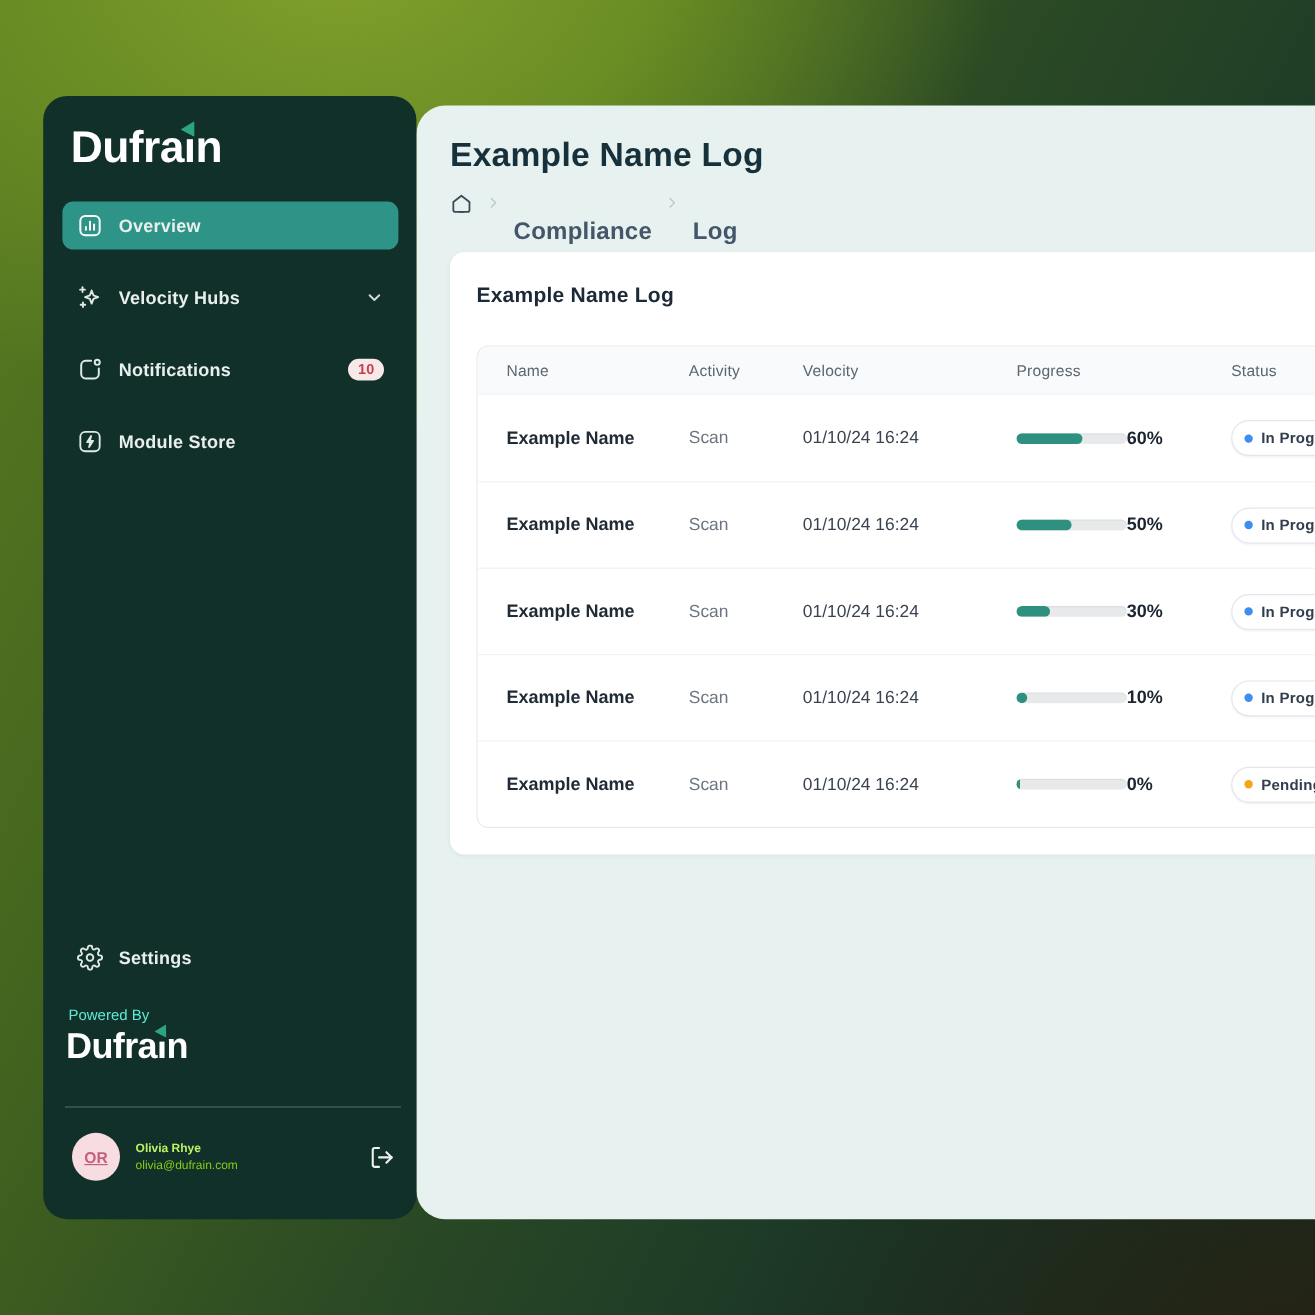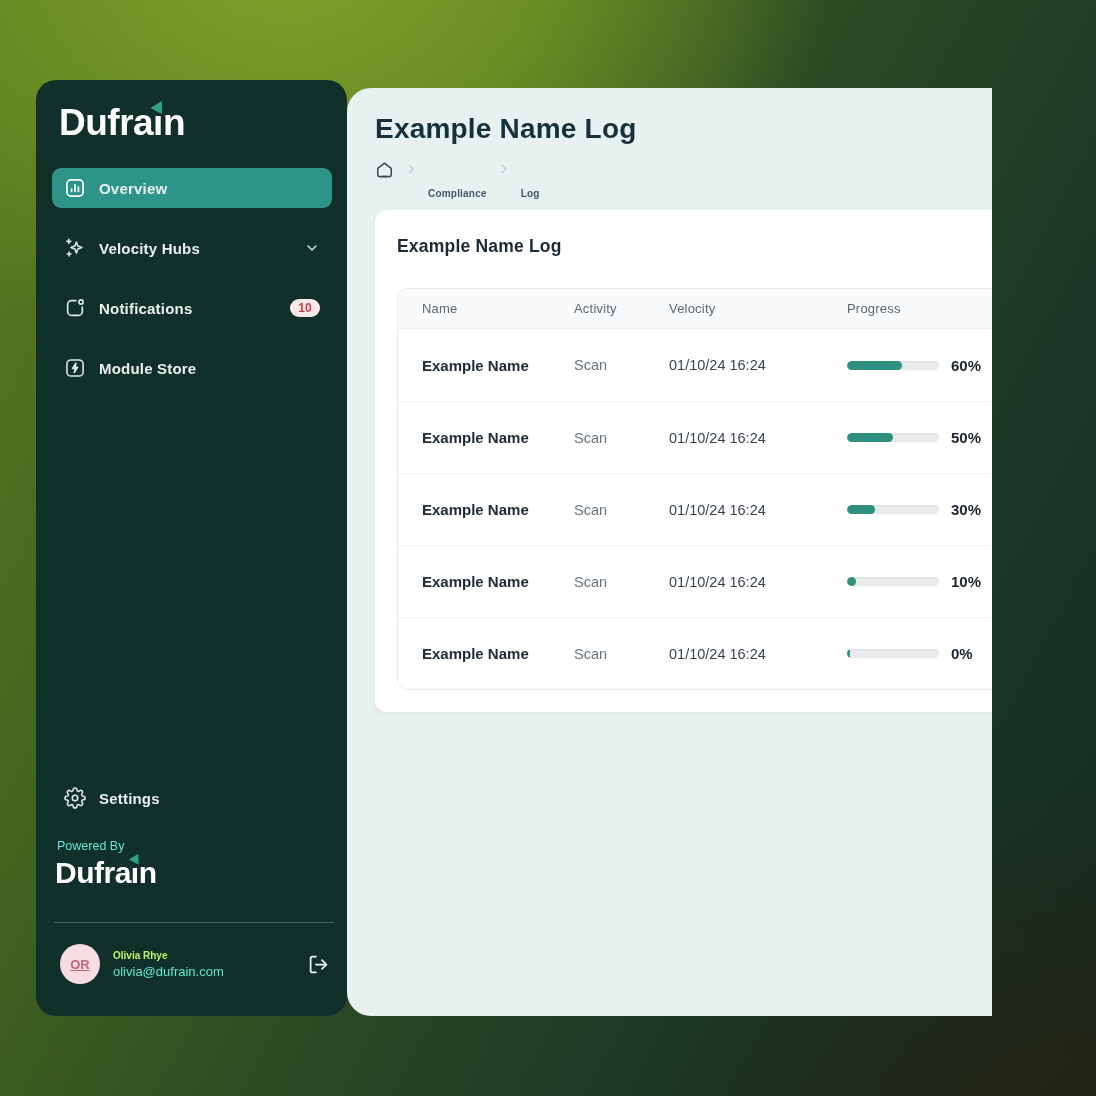--- a/index.html
+++ b/index.html
@@ -48,34 +48,34 @@
 
   .powered-label { position: absolute; left: 21px; top: 759px; font-size: 12.5px; font-weight: 500; color: #5eead4; }
 
   .sb-divider { position: absolute; left: 18px; right: 13px; top: 842px; height: 1px; background: rgba(255,255,255,.25); }
 
   .user-row { position: absolute; left: 24px; right: 18px; top: 862px; height: 44px; display: flex; align-items: center; }
   .avatar { width: 40px; height: 40px; border-radius: 50%; background: var(--avatar-bg); color: var(--avatar-text);
     font-size: 13px; font-weight: 700; display: flex; align-items: center; justify-content: center; text-decoration: underline; }
   .user-meta { margin-left: 13px; display: flex; flex-direction: column; gap: 3px; }
   .user-name { font-size: 10px; font-weight: 700; color: #bef264; }
-  .user-email { font-size: 13px; color: #5eead4; }
+  .user-email { font-size: 10px; color: #84cc16; }
   .logout { margin-left: auto; width: 21px; height: 21px; color: #eef3f2; cursor: pointer; }
 
   
-  .main { position: absolute; left: 347px; top: 88px; width: 645px; height: 928px;
+  .main { position: absolute; left: 347px; top: 88px; width: 749px; height: 928px;
     background: var(--main-bg); border-radius: 24px 0 0 24px; overflow: hidden; z-index: 1; }
 
   .page-title { position: absolute; left: 28px; top: 24px; font-size: 28px; line-height: 34px;
     font-weight: 700; color: #17313c; letter-spacing: .2px; }
 
   .breadcrumb { position: absolute; left: 28px; top: 70px; height: 22px; display: flex; align-items: center; gap: 11px; }
   .breadcrumb .home { width: 19px; height: 19px; color: #3c4b57; cursor: pointer; }
   .breadcrumb .sep { width: 12px; height: 12px; color: #bfcad0; }
-  .crumb { font-size: 10px; font-weight: 700; color: #44566a; letter-spacing: .2px; cursor: pointer; margin-top: 48px; }
+  .crumb { font-size: 20px; font-weight: 700; color: #44566a; letter-spacing: .2px; cursor: pointer; margin-top: 48px; }
 
   .card { position: absolute; left: 28px; top: 122px; width: 900px; height: 502px;
     background: #fff; border-radius: 12px; box-shadow: 0 1px 4px rgba(16,24,40,.06); }
   .card-title { position: absolute; left: 22px; top: 26px; font-size: 17.5px; font-weight: 700; color: #1c2a38; letter-spacing: .2px; }
 
   .table { position: absolute; left: 22px; top: 78px; width: 856px;
     border: 1px solid #e8ebed; border-radius: 10px; background: #fff; }
   .thead { display: flex; align-items: center; height: 40px; background: #f8fafb;
     border-radius: 10px 10px 0 0; border-bottom: 1px solid #edf0f1; }
   .th { font-size: 13px; font-weight: 500; color: #5a6772; letter-spacing: .2px; }
@@ -86,21 +86,21 @@
   .c3 { width: 178px; }
   .c4 { width: 179px; display: flex; align-items: center; }
   .c5 { width: 220px; display: flex; align-items: center; }
   .cell-name { font-size: 15px; font-weight: 700; color: #212b36; }
   .cell-activity { font-size: 14.5px; color: #6b7480; }
   .cell-started { font-size: 14.5px; color: #3a4450; }
 
   .track { width: 92px; height: 9px; border-radius: 5px; background: #e7e9ea;
     box-shadow: inset 0 1px 1px rgba(0,0,0,.05); overflow: hidden; }
   .fill { height: 100%; border-radius: 5px; background: var(--progress-fill); min-width: 3px; }
-  .pct { margin-left: 12px; font-size: 15px; font-weight: 700; color: #1b2430; }
+  .pct { font-size: 15px; font-weight: 700; color: #1b2430; }
 
   .pill { display: inline-flex; align-items: center; gap: 7px; background: #fff;
     border: 1px solid #e3e6ea; border-radius: 999px; padding: 7px 10px;
     box-shadow: 0 1px 2px rgba(16,24,40,.06); white-space: nowrap; }
   .pill .dot { width: 7px; height: 7px; border-radius: 50%; display: inline-block; }
   .pill .dot[data-variant="in-progress"] { background: var(--status-in-progress-dot); }
   .pill .dot[data-variant="pending"] { background: var(--status-pending-dot); }
   .pill .status-label { font-size: 12.5px; font-weight: 700; color: #323d4d; letter-spacing: .2px; }
 
   svg { display: block; }

